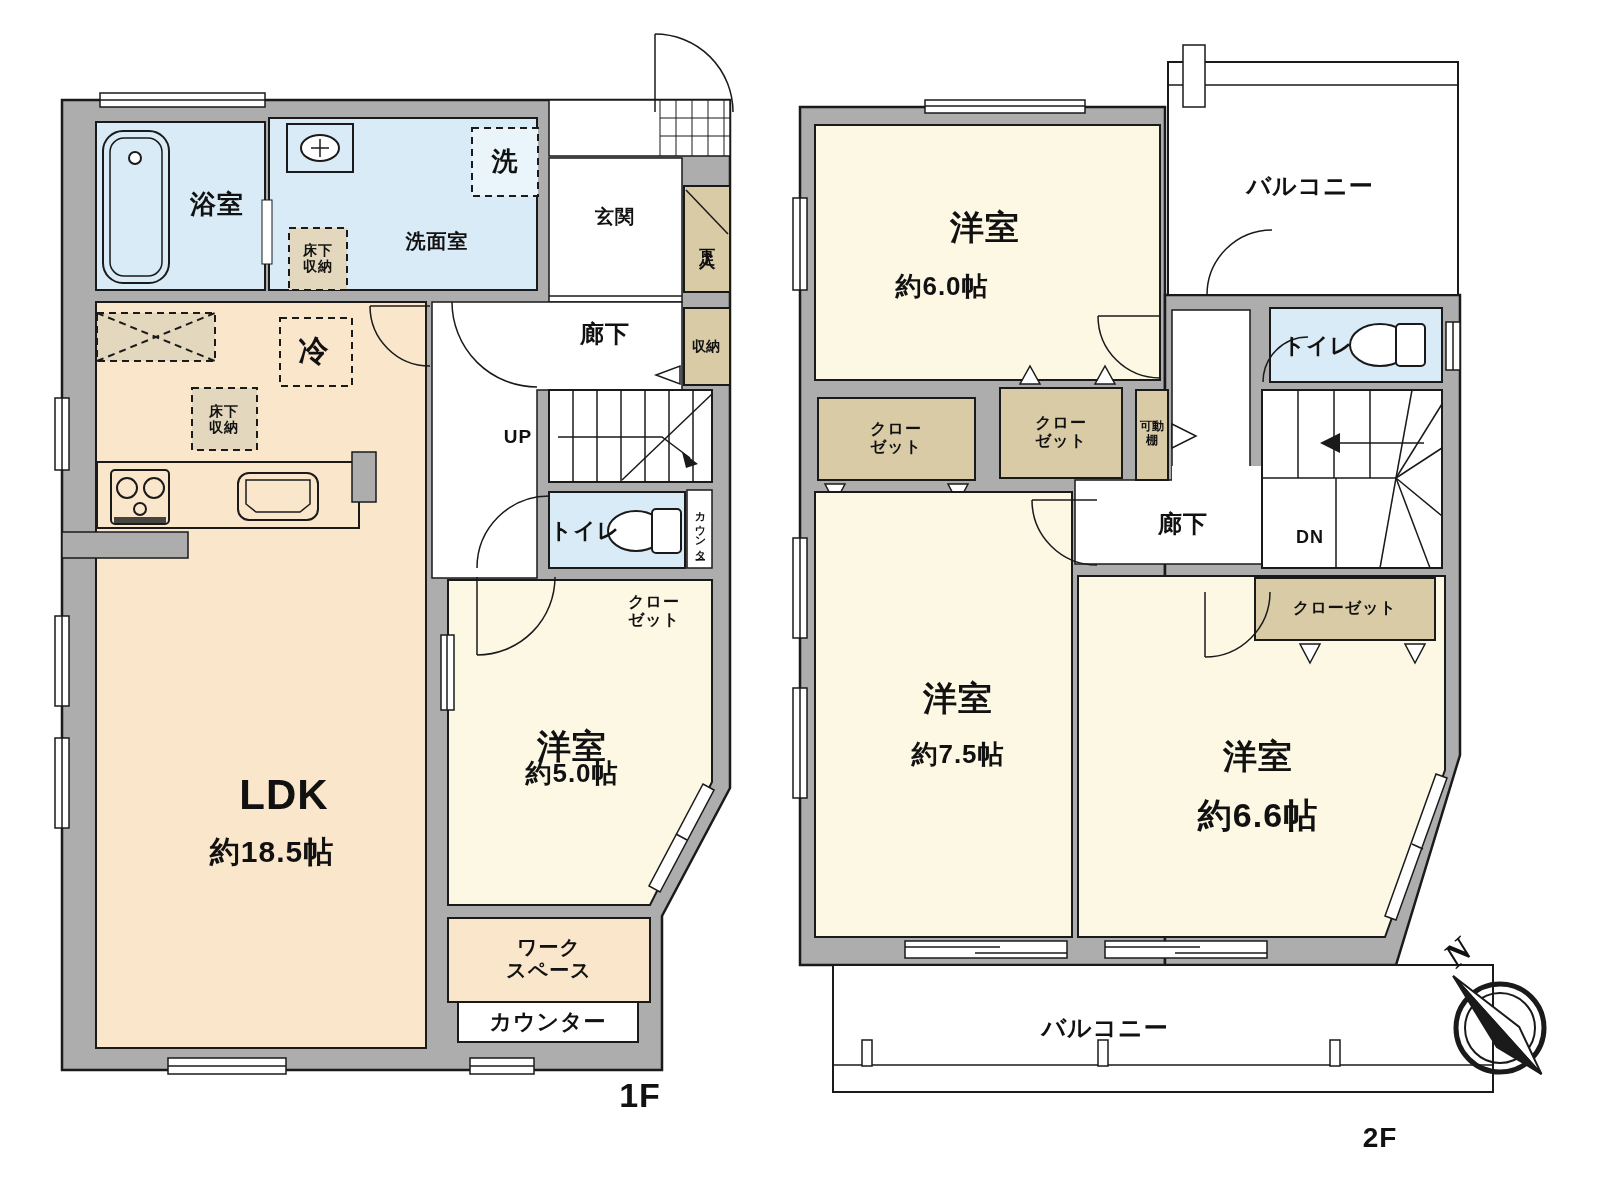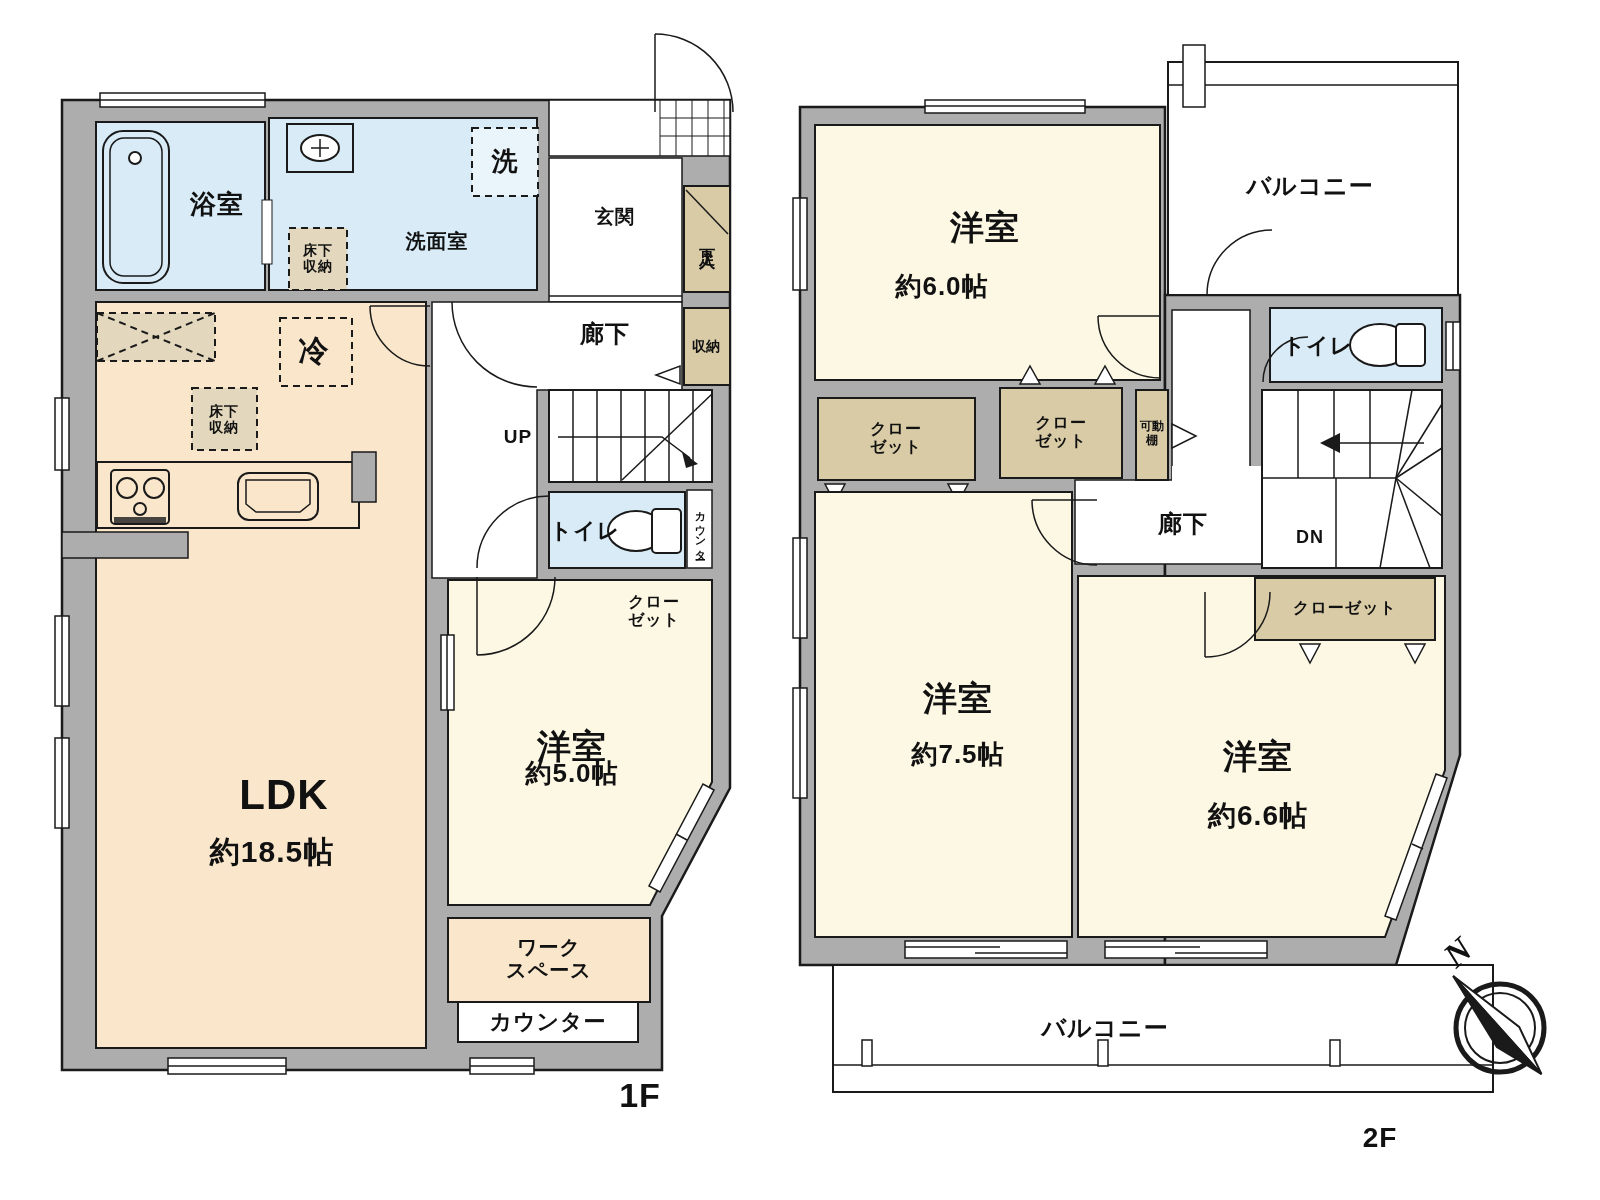--- a/index.html
+++ b/index.html
@@ -278,17 +278,17 @@
 <div class="lbl" style="left:1061px;top:432px;font-size:16px">クロー
 ゼット</div>
 <div class="lbl" style="left:1152px;top:434px;font-size:12px;letter-spacing:0">可動
 棚</div>
 <div class="lbl" style="left:1183px;top:524px;font-size:24px">廊下</div>
 <div class="lbl" style="left:1310px;top:537px;font-size:18px">DN</div>
 <div class="lbl" style="left:958px;top:699px;font-size:34px">洋室</div>
 <div class="lbl" style="left:958px;top:755px;font-size:26px">約7.5帖</div>
 <div class="lbl" style="left:1345px;top:608px;font-size:16px">クローゼット</div>
 <div class="lbl" style="left:1258px;top:757px;font-size:34px">洋室</div>
-<div class="lbl" style="left:1258px;top:816px;font-size:28px">約6.6帖</div>
+<div class="lbl" style="left:1258px;top:816px;font-size:34px">約6.6帖</div>
 <div class="lbl" style="left:1105px;top:1028px;font-size:24px">バルコニー</div>
 <div class="lbl" style="left:1380px;top:1138px;font-size:28px">2F</div>
 <div class="lbl north" style="left:1458px;top:952px;font-size:34px">N</div>
 </div>
 
 </body></html>

